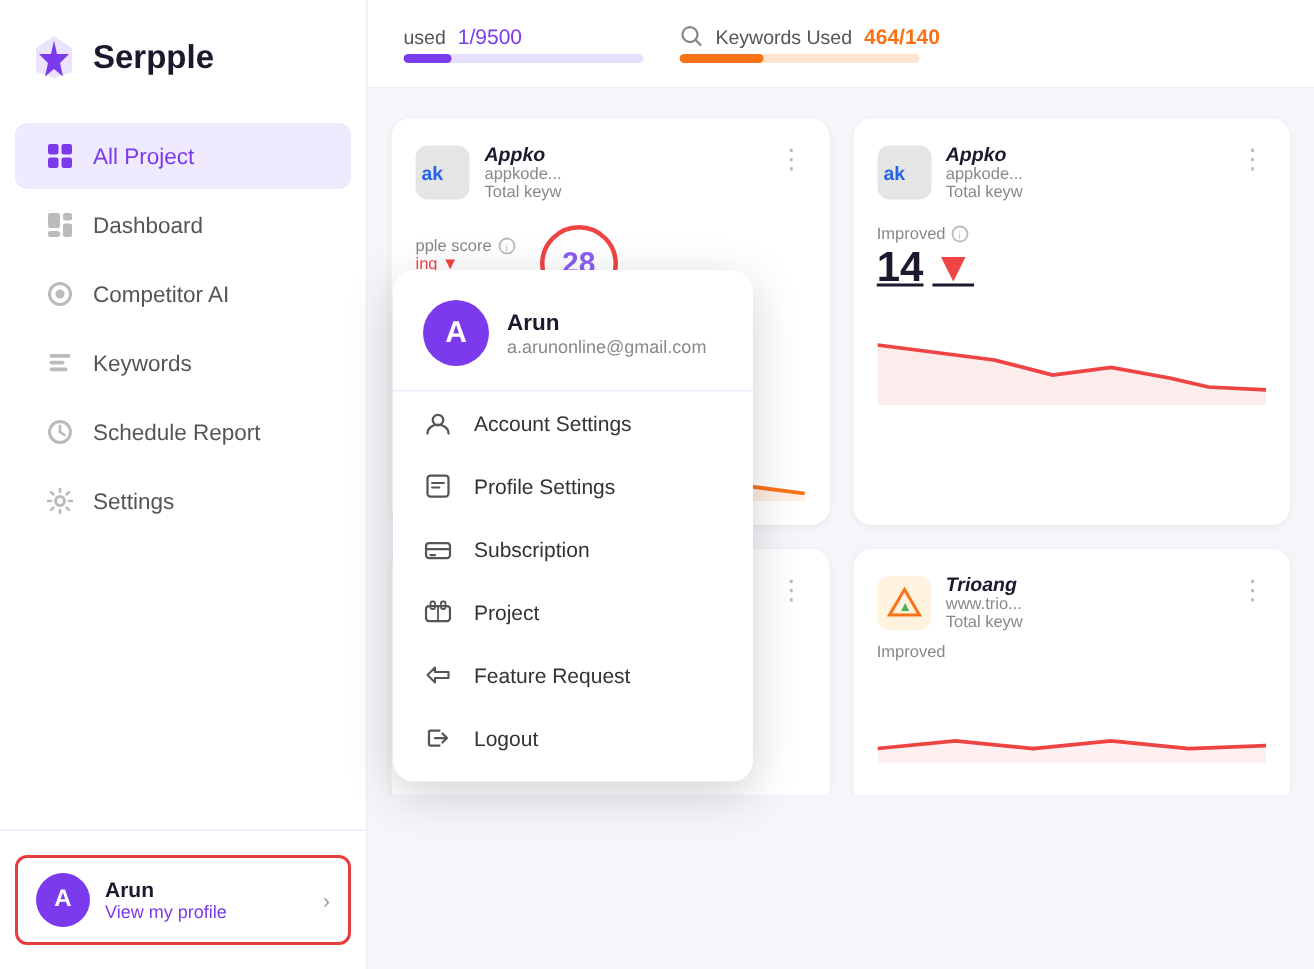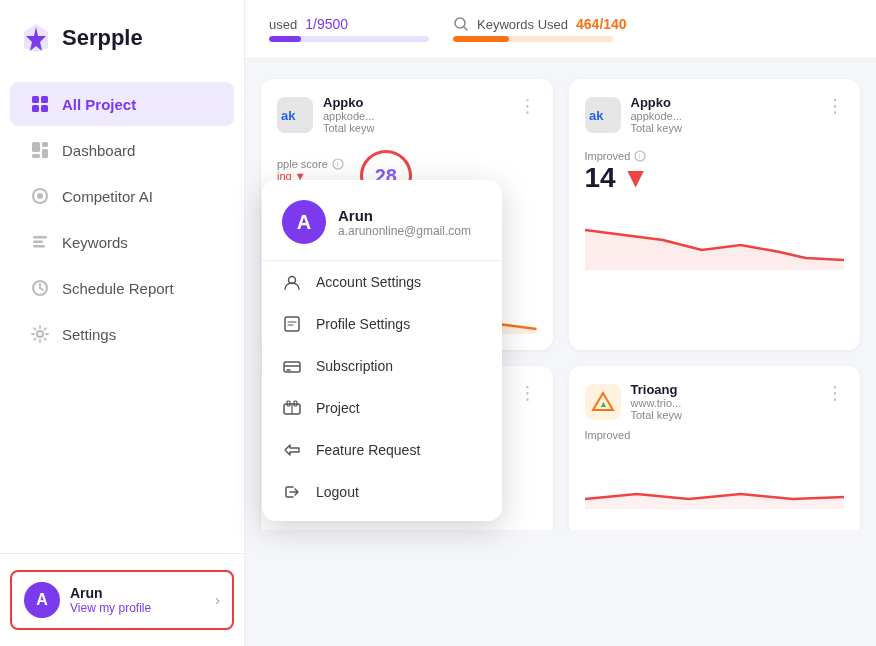--- a/index.html
+++ b/index.html
@@ -42,21 +42,21 @@
       cursor: pointer;
       font-size: 15px;
       color: #555;
       border-radius: 8px;
       margin: 2px 10px;
       transition: background 0.15s;
     }
     .nav-item.active {
       background: #f0eaff;
       color: #7c3aed;
-      font-weight: 700;
+      font-weight: 400;
     }
     .nav-item .nav-icon {
       width: 20px; height: 20px;
       display: flex; align-items: center; justify-content: center;
       flex-shrink: 0;
     }
     .sidebar-bottom {
       padding: 16px 10px;
       border-top: 1px solid #f0eaff;
     }
@@ -181,20 +181,21 @@
       color: #2563eb;
       text-decoration: underline;
     }
     .card-app-icon.trioang {
       background: #fff3e0;
     }
     .card-app-name {
       font-size: 13px;
       font-weight: 600;
       color: #1a1a2e;
+      font-style: italic;
     }
     .card-app-sub {
       font-size: 11px;
       color: #888;
     }
     .card-dots {
       color: #bbb;
       font-size: 18px;
       cursor: pointer;
     }
@@ -243,20 +244,21 @@
       height: 60px;
       margin-top: 8px;
     }
     .improved-value {
       font-size: 28px;
       font-weight: 700;
       color: #1a1a2e;
       display: flex;
       align-items: flex-end;
       gap: 6px;
+      text-decoration: underline;
     }
     .improved-down { color: #ef4444; }
 
     
     .chart-svg { width: 100%; height: 60px; }
 
     
     .dropdown-overlay {
       position: absolute;
       left: 0; top: 0; right: 0; bottom: 0;

